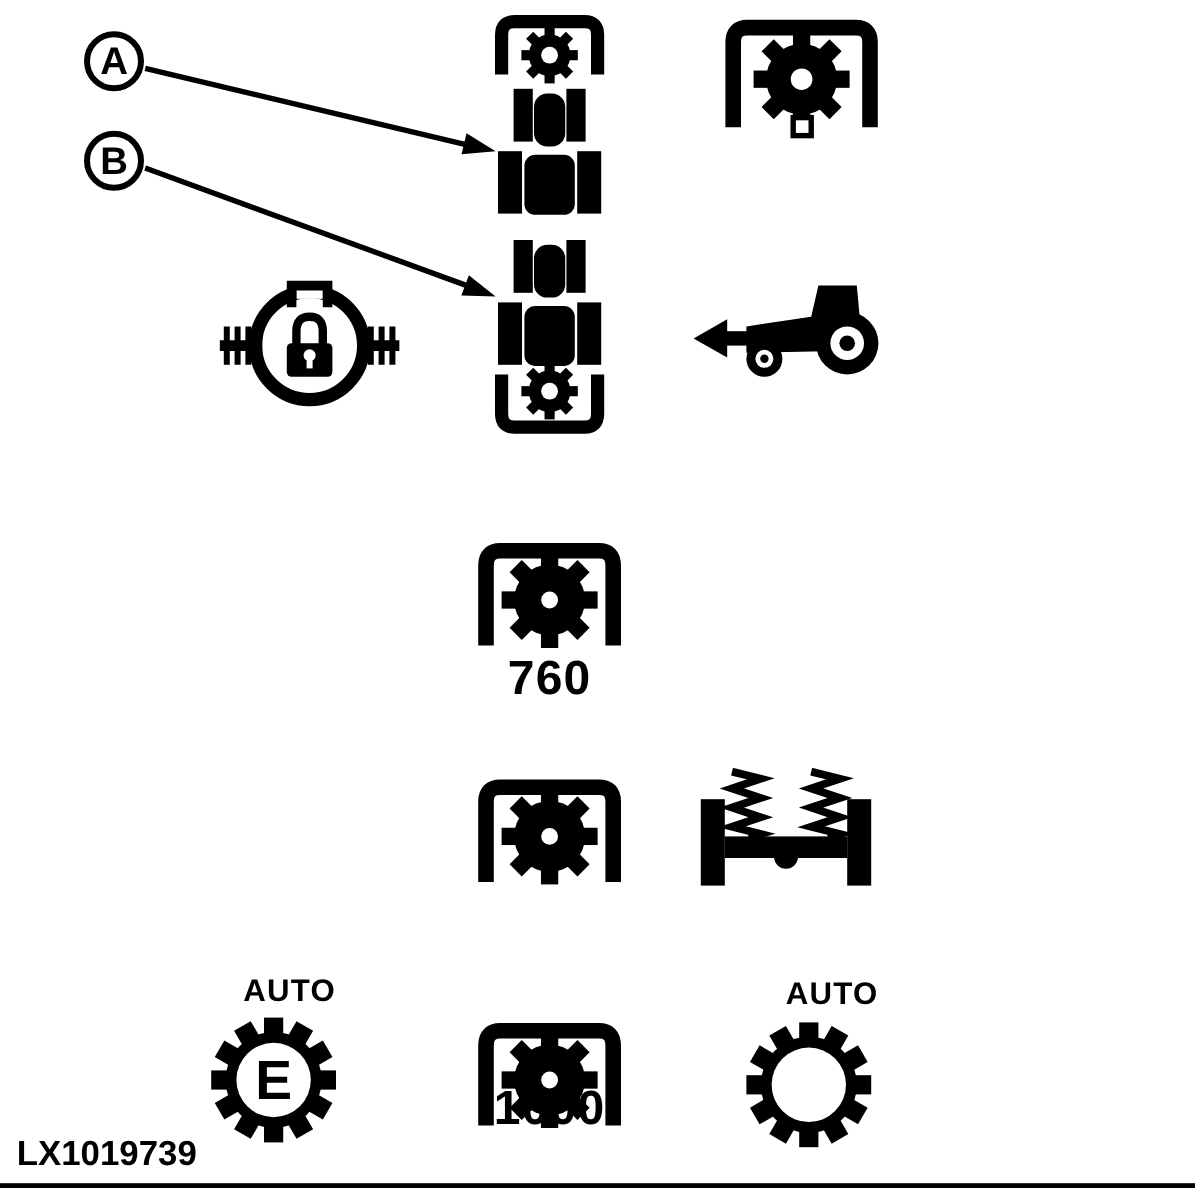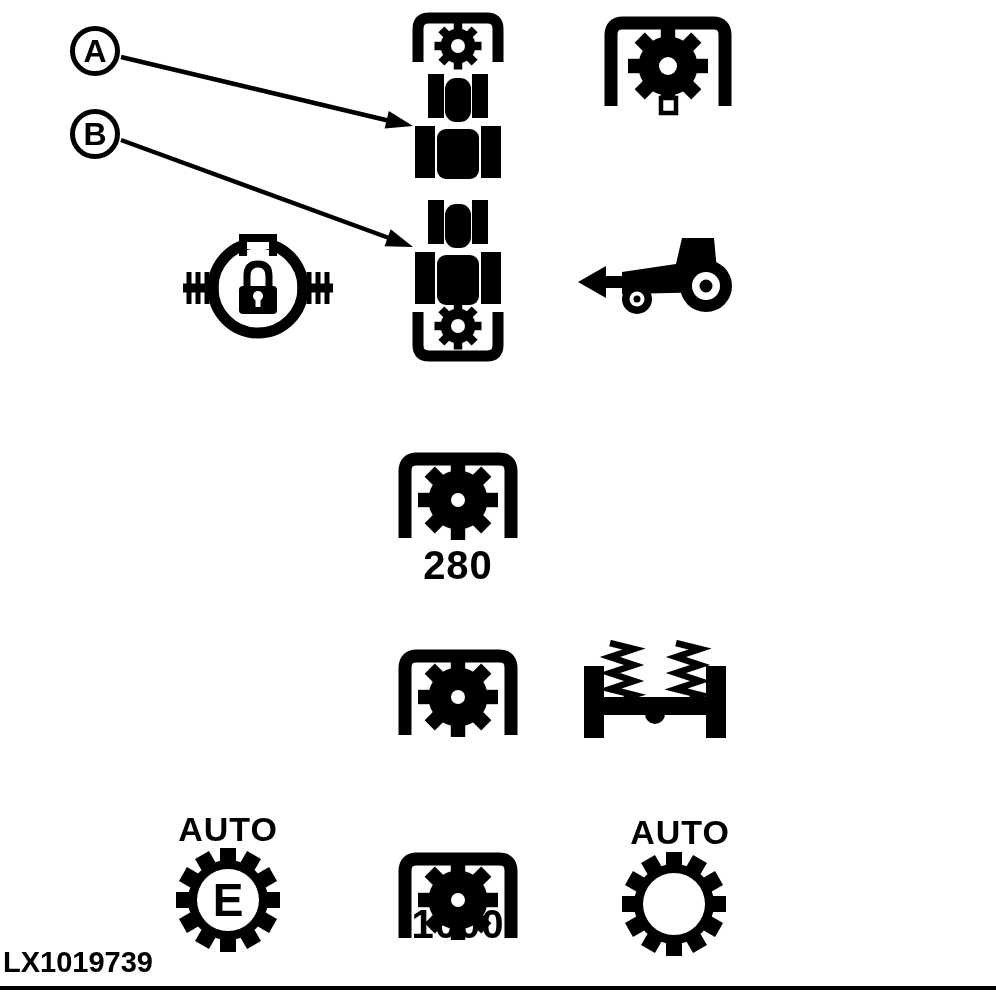--- a/index.html
+++ b/index.html
@@ -5,21 +5,21 @@
   html,body{margin:0;padding:0;background:#fff;}
   #canvas{position:relative;width:996px;height:996px;background:#fff;overflow:hidden;
           font-family:"Liberation Sans",sans-serif;color:#000;}
   .abs{position:absolute;}
   .lbl{font-family:"Liberation Sans",sans-serif;font-weight:bold;color:#000;
        text-align:center;line-height:1;}
   .callout-circle{width:50px;height:50px;border:5px solid #000;border-radius:50%;
        display:flex;align-items:center;justify-content:center;
        font-size:32px;font-weight:bold;background:#fff;box-sizing:border-box;}
   .speed-lbl{width:128px;font-size:40px;letter-spacing:1px;}
-  .auto-lbl{width:104px;font-size:34px;letter-spacing:1px;}
+  .auto-lbl{width:104px;font-size:26px;letter-spacing:1px;text-align:right;}
   .e-overlay{width:108px;height:108px;display:flex;align-items:center;justify-content:center;
        font-size:46px;font-weight:bold;}
   .bottom-rule{left:0;top:986px;width:996px;height:4px;background:#000;}
   svg{display:block;}
 </style>
 </head>
 <body>
 
 <div id="canvas">
 
@@ -120,21 +120,21 @@
     <circle cx="59" cy="69" r="15" fill="#000"></circle>
     <circle cx="59" cy="69" r="7.5" fill="#fff"></circle>
     <circle cx="59" cy="69" r="3.5" fill="#000"></circle>
   </svg>
 
   <svg class="abs" style="left:394px;top:448px" width="128" height="95" viewBox="0 0 128 95">
     <path d="M 11 90 V 23 Q 11 11 23 11 H 105 Q 117 11 117 23 V 90" fill="none" stroke="#000" stroke-width="13"></path>
     <use href="#gear8" transform="translate(64 52) scale(0.8)" fill="#000"></use>
     <circle cx="64" cy="52" r="7" fill="#fff"></circle>
   </svg>
-  <div class="abs lbl speed-lbl" style="left:394px;top:545px">280</div>
+  <div class="abs lbl speed-lbl" style="left:394px;top:545px">760</div>
 
   <svg class="abs" style="left:394px;top:645px" width="128" height="95" viewBox="0 0 128 95">
     <path d="M 11 90 V 23 Q 11 11 23 11 H 105 Q 117 11 117 23 V 90" fill="none" stroke="#000" stroke-width="13"></path>
     <use href="#gear8" transform="translate(64 52) scale(0.8)" fill="#000"></use>
     <circle cx="64" cy="52" r="7" fill="#fff"></circle>
   </svg>
 
   <svg class="abs" style="left:580px;top:640px" width="150" height="102" viewBox="0 0 150 102">
     <rect x="4" y="26" width="20" height="72" fill="#000"></rect>
     <rect x="126" y="26" width="20" height="72" fill="#000"></rect>
@@ -157,17 +157,17 @@
     <circle cx="64" cy="52" r="7" fill="#fff"></circle>
   </svg>
   <div class="abs lbl speed-lbl" style="left:394px;top:904px">1000</div>
 
   <div class="abs lbl auto-lbl" style="left:628px;top:815px">AUTO</div>
   <svg class="abs" style="left:620px;top:850px" width="108" height="108" viewBox="0 0 108 108">
     <use href="#gear12" transform="translate(54 54)" fill="#000"></use>
     <circle cx="54" cy="54" r="31" fill="#fff"></circle>
   </svg>
 
-  <div class="abs lbl" style="left:3px;top:948px;font-size:29px;text-align:left">LX1019739</div>
+  <div class="abs lbl" style="left:14px;top:948px;font-size:29px;text-align:left">LX1019739</div>
 
   <div class="abs bottom-rule"></div>
 
 </div>
 
 </body></html>

